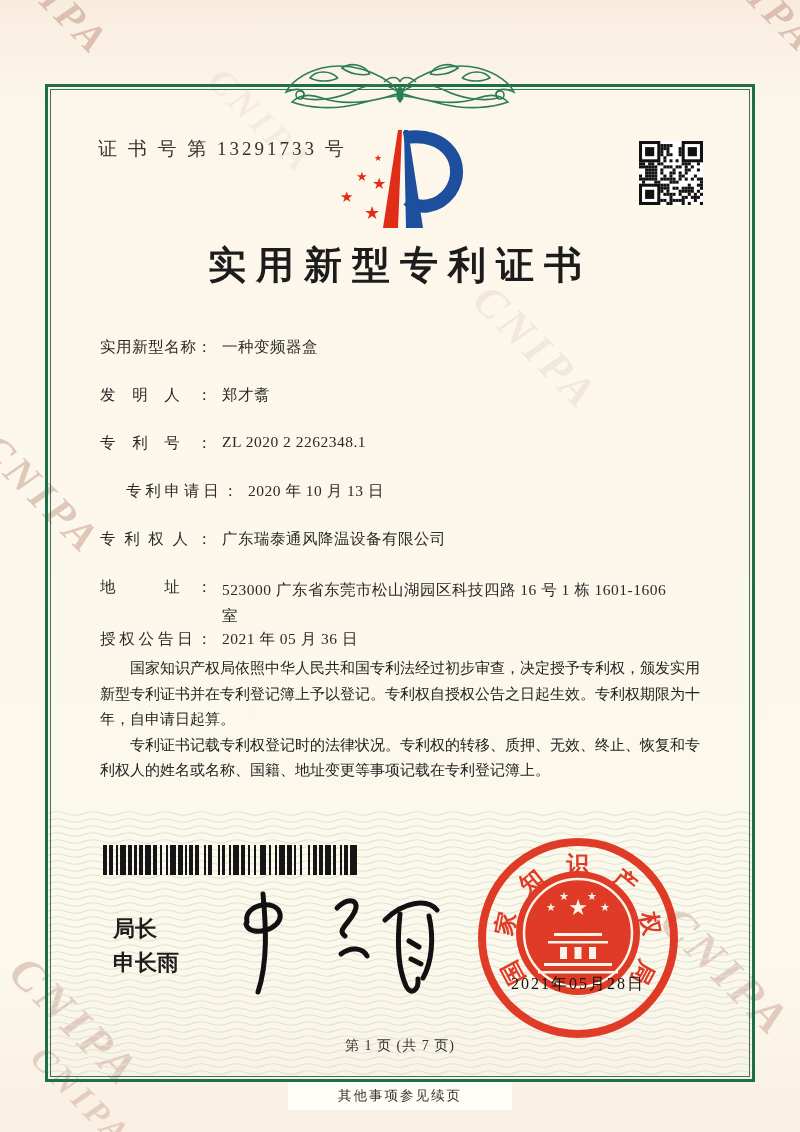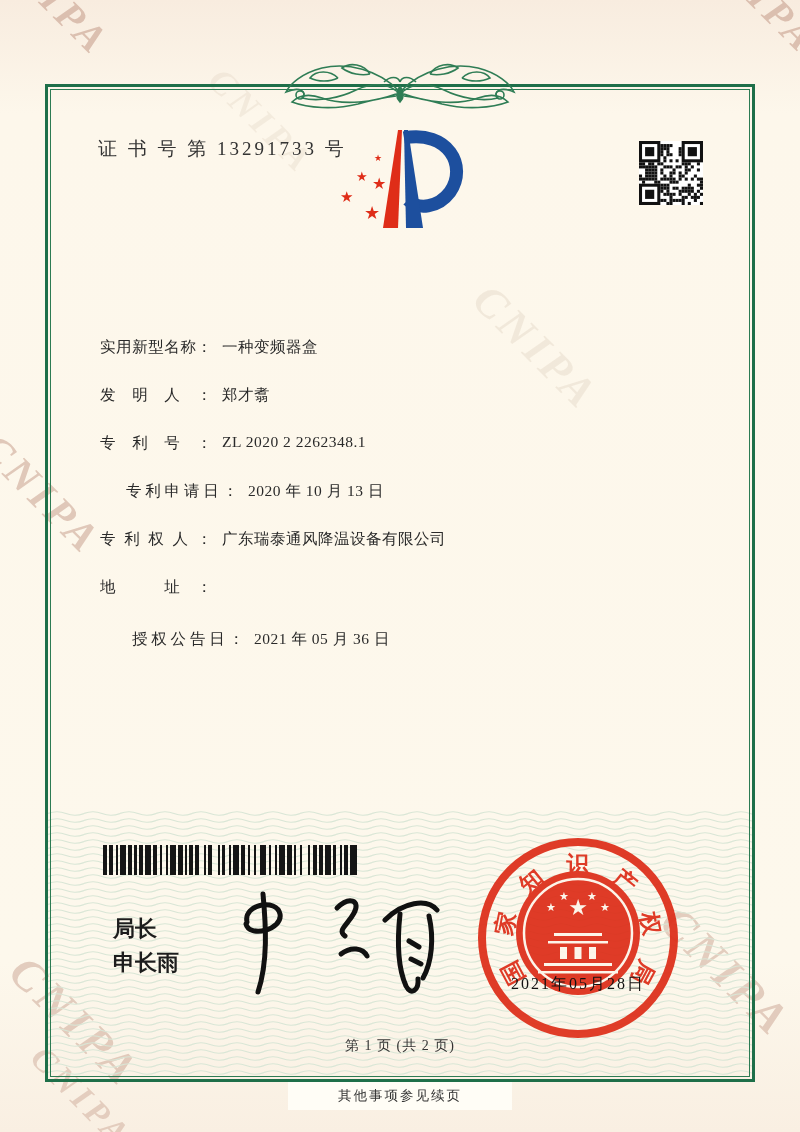--- a/index.html
+++ b/index.html
@@ -300,20 +300,21 @@
       <rect x="3" y="3" width="15" height="15" fill="#fff"></rect>
       <rect x="6" y="6" width="9" height="9" fill="#111"></rect>
       <rect x="42" y="0" width="21" height="21" fill="#111"></rect>
       <rect x="45" y="3" width="15" height="15" fill="#fff"></rect>
       <rect x="48" y="6" width="9" height="9" fill="#111"></rect>
       <rect x="0" y="42" width="21" height="21" fill="#111"></rect>
       <rect x="3" y="45" width="15" height="15" fill="#fff"></rect>
       <rect x="6" y="48" width="9" height="9" fill="#111"></rect>
     </svg>
 
+  <h1 class="title">实用新型专利证书</h1>
 
   <div class="fields">
     <div class="frow" style="top:7px;">
       <span class="flabel">实用新型名称：</span>
       <span class="fvalue">一种变频器盒</span>
     </div>
     <div class="frow" style="top:55px;">
       <span class="flabel">发明人：</span>
       <span class="fvalue">郑才翥</span>
     </div>
@@ -324,27 +325,32 @@
     <div class="frow" style="top:151px;margin-left:26px;">
       <span class="flabel">专利申请日：</span>
       <span class="fvalue">2020 年 10 月 13 日</span>
     </div>
     <div class="frow" style="top:199px;justify-content:space-between;">
       <span class="flabel">专利权人：</span>
       <span class="fvalue">广东瑞泰通风降温设备有限公司</span>
     </div>
     <div class="frow" style="top:247px;">
       <span class="flabel">地　址：</span>
-    </div>
-    <div class="frow" style="top:299px;width:600px;margin-left:32px;">
+      <span class="fvalue addr-val">523000 广东省东莞市松山湖园区科技四路 16 号 1 栋 1601-1606 室</span>
+    </div>
+    <div class="frow" style="top:299px;width:600px;">
       <span class="flabel">授权公告日：</span>
       <span class="fvalue">2021 年 05 月 36 日</span>
     </div>
   </div>
 
+  <div class="paras">
+    <p>国家知识产权局依照中华人民共和国专利法经过初步审查，决定授予专利权，颁发实用新型专利证书并在专利登记簿上予以登记。专利权自授权公告之日起生效。专利权期限为十年，自申请日起算。</p>
+    <p>专利证书记载专利权登记时的法律状况。专利权的转移、质押、无效、终止、恢复和专利权人的姓名或名称、国籍、地址变更等事项记载在专利登记簿上。</p>
+  </div>
 
   <div class="barcode">
       <span style="width:4.2px"></span>
       <i style="width:2.1px"></i>
       <span style="width:4.2px"></span>
       <i style="width:2.1px"></i>
       <span style="width:2.1px"></span>
       <i style="width:2.1px"></i>
       <span style="width:6.300000000000001px"></span>
       <i style="width:2.1px"></i>
@@ -463,16 +469,16 @@
       <rect x="-30" y="8" width="60" height="2.5" fill="#fdf5ea"></rect>
       <rect x="-18" y="14" width="7" height="12" fill="#fdf5ea"></rect>
       <rect x="-3.5" y="14" width="7" height="12" fill="#fdf5ea"></rect>
       <rect x="11" y="14" width="7" height="12" fill="#fdf5ea"></rect>
       <rect x="-34" y="30" width="68" height="3" fill="#fdf5ea"></rect>
       <rect x="-40" y="38" width="80" height="2.5" fill="#fdf5ea"></rect>
     </svg>
   </div>
   <div class="seal-date">2021年05月28日</div>
 
-  <div class="page-info">第 1 页 (共 2 页)</div>
+  <div class="page-info">第 1 页 (共 7 页)</div>
   <div class="cont-note">其他事项参见续页</div>
 
 </div>
 
 </body></html>

